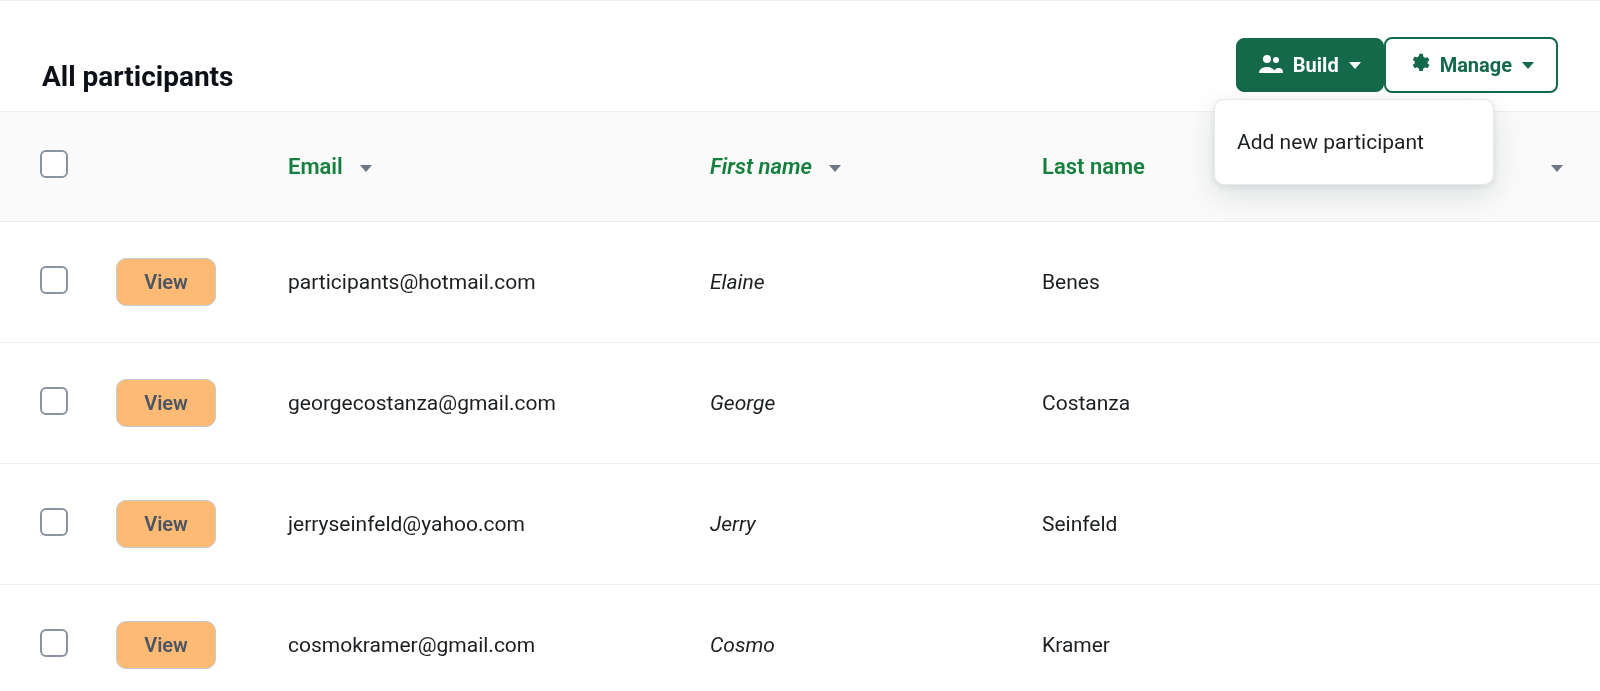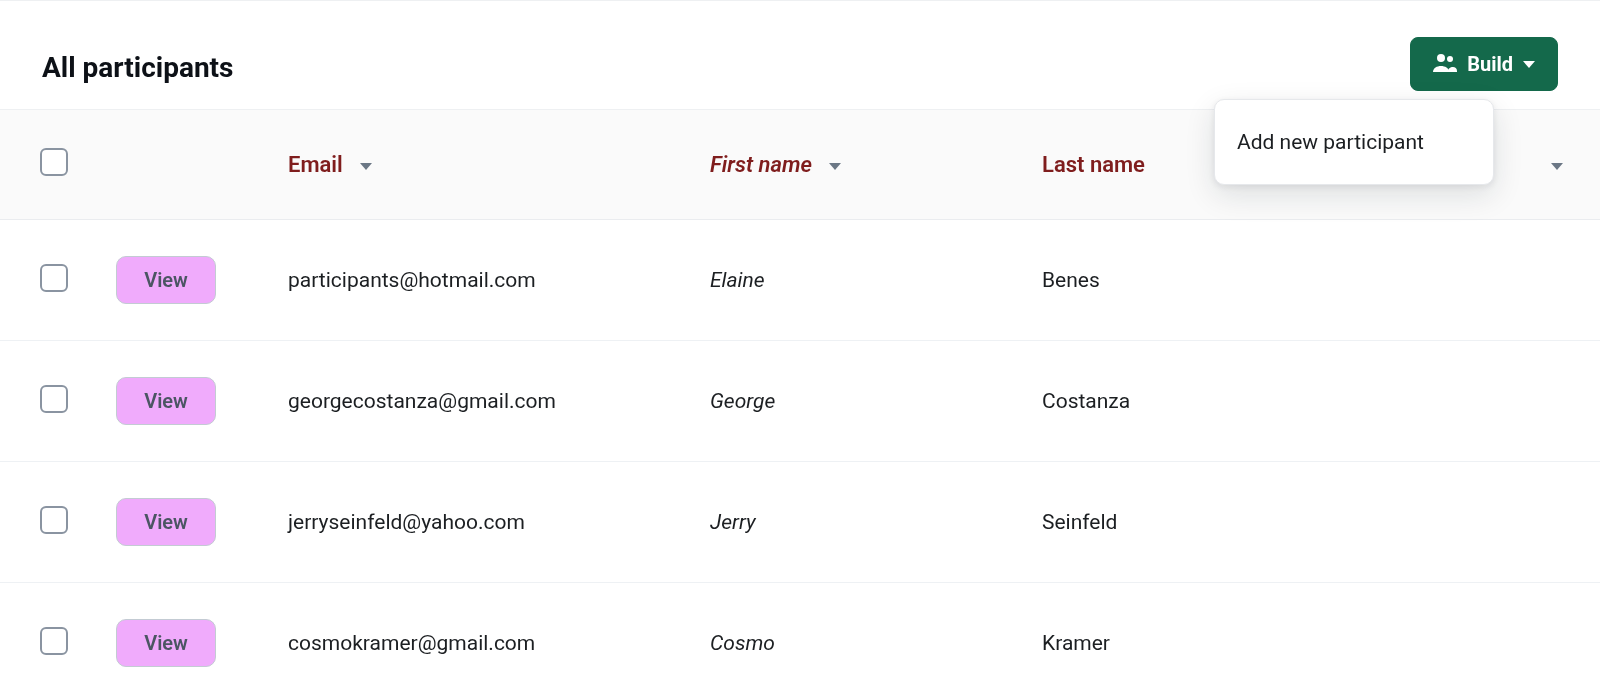--- a/index.html
+++ b/index.html
@@ -15,21 +15,21 @@
     --highlight:#ee1c25;
     font-family:"Segoe UI",Roboto,Arial,sans-serif;
   }
   html,body{margin:0;padding:0;background:#f6f7f8;}
   .page{
     width:1600px;min-height:691px;background:#ffffff;margin:0 auto;position:relative;
     border-top:1px solid #eef0f2;
     padding-top:28px;
   }
   .header{
-    display:flex;align-items:flex-start;justify-content:space-between;
+    display:flex;align-items:flex-end;justify-content:space-between;
     padding:0 30px 18px 42px;
   }
   h1.title{
     font-size:28px;font-weight:700;margin:22px 0 0 0;color:#0d1117;
   }
   .actions{display:flex;gap:0;align-items:center;margin-top:8px;margin-right:12px;}
   .btn{
     display:inline-flex;align-items:center;gap:10px;
     height:52px;padding:0 22px;border-radius:8px;font-weight:700;font-size:20px;
     cursor:pointer;white-space:nowrap;
@@ -44,21 +44,21 @@
   .caret-down{
     width:0;height:0;border-left:6px solid transparent;border-right:6px solid transparent;
   }
   .caret-primary{border-top:7px solid #ffffff;}
   .caret-outline{border-top:7px solid var(--btn-green);}
 
   
   table{width:100%;border-collapse:collapse;}
   thead th{
     background:var(--table-header-bg);
-    text-align:left;font-size:22px;font-weight:600;color:#7f1d1d;
+    text-align:left;font-size:22px;font-weight:600;color:#15803d;
     padding:38px 16px;border-top:1px solid #eef0f2;border-bottom:1px solid #eaecef;
     position:relative;
   }
   thead th .th-wrap{display:flex;align-items:center;gap:16px;}
   thead th .sort-caret{color:#6b7785;}
   tbody td{
     padding:36px 16px;font-size:21px;color:#1c1f22;border-bottom:1px solid #eef1f4;vertical-align:middle;
   }
   tbody tr:last-child td{border-bottom:none;}
   .col-check{width:60px;padding-left:40px;padding-right:0;}
@@ -68,21 +68,21 @@
   .col-last{width:auto;}
   .col-hidden{width:140px;text-align:right;padding-right:36px;}
   .col-hidden .sort-caret{margin-left:auto;}
 
   .chk{
     width:24px;height:24px;border:2px solid #8a94a1;border-radius:6px;background:#fff;display:inline-block;
   }
   .view-btn{
     display:inline-flex;align-items:center;justify-content:center;
     height:46px;min-width:98px;border:1px solid var(--border-strong);border-radius:10px;
-    background:#f0abfc;color:#4b5563;font-weight:600;font-size:20px;cursor:pointer;
+    background:#fdba74;color:#4b5563;font-weight:600;font-size:20px;cursor:pointer;
   }
 
   
   .dropdown{
     position:absolute;top:98px;right:106px;background:#ffffff;
     border:1px solid #e6e8eb;border-radius:10px;min-width:278px;
     box-shadow:0 10px 30px rgba(20,30,40,0.12),0 2px 6px rgba(20,30,40,0.08);
     padding:16px 0;z-index:50;
   }
   .dropdown .item{
@@ -106,20 +106,29 @@
           <svg width="24" height="20" viewBox="0 0 24 20" fill="currentColor" aria-hidden="true">
             <circle cx="8" cy="6" r="4"></circle>
             <circle cx="17" cy="7" r="3"></circle>
             <path d="M0 20c0-4 4-6 8-6s8 2 8 6v0H0z"></path>
             <path d="M14.5 20c.3-3.2 2.8-5 5.5-5 2.1 0 4 1.2 4 4v1h-9.5z"></path>
           </svg>
         </span>
         <span>Build</span>
         <span class="caret-down caret-primary"></span>
       </div>
+      <div class="btn btn-outline">
+        <span>
+          <svg width="22" height="22" viewBox="0 0 24 24" fill="currentColor" aria-hidden="true">
+            <path d="M12 8a4 4 0 100 8 4 4 0 000-8zm9.4 4a8.2 8.2 0 00-.1-1.3l2.1-1.6-2-3.4-2.5.9a7.9 7.9 0 00-2.2-1.3L16.3 2h-4l-.4 2.6a7.9 7.9 0 00-2.2 1.3l-2.5-.9-2 3.4 2.1 1.6c-.1.4-.1.9-.1 1.3s0 .9.1 1.3l-2.1 1.6 2 3.4 2.5-.9c.7.5 1.4 1 2.2 1.3l.4 2.6h4l.4-2.6c.8-.3 1.5-.8 2.2-1.3l2.5.9 2-3.4-2.1-1.6c.1-.4.1-.9.1-1.3z"></path>
+          </svg>
+        </span>
+        <span>Manage</span>
+        <span class="caret-down caret-outline"></span>
+      </div>
     </div>
   </div>
 
   <table>
     <thead>
       <tr>
         <th class="col-check">
           <span class="chk"></span>
         </th>
         <th class="col-view"></th>

